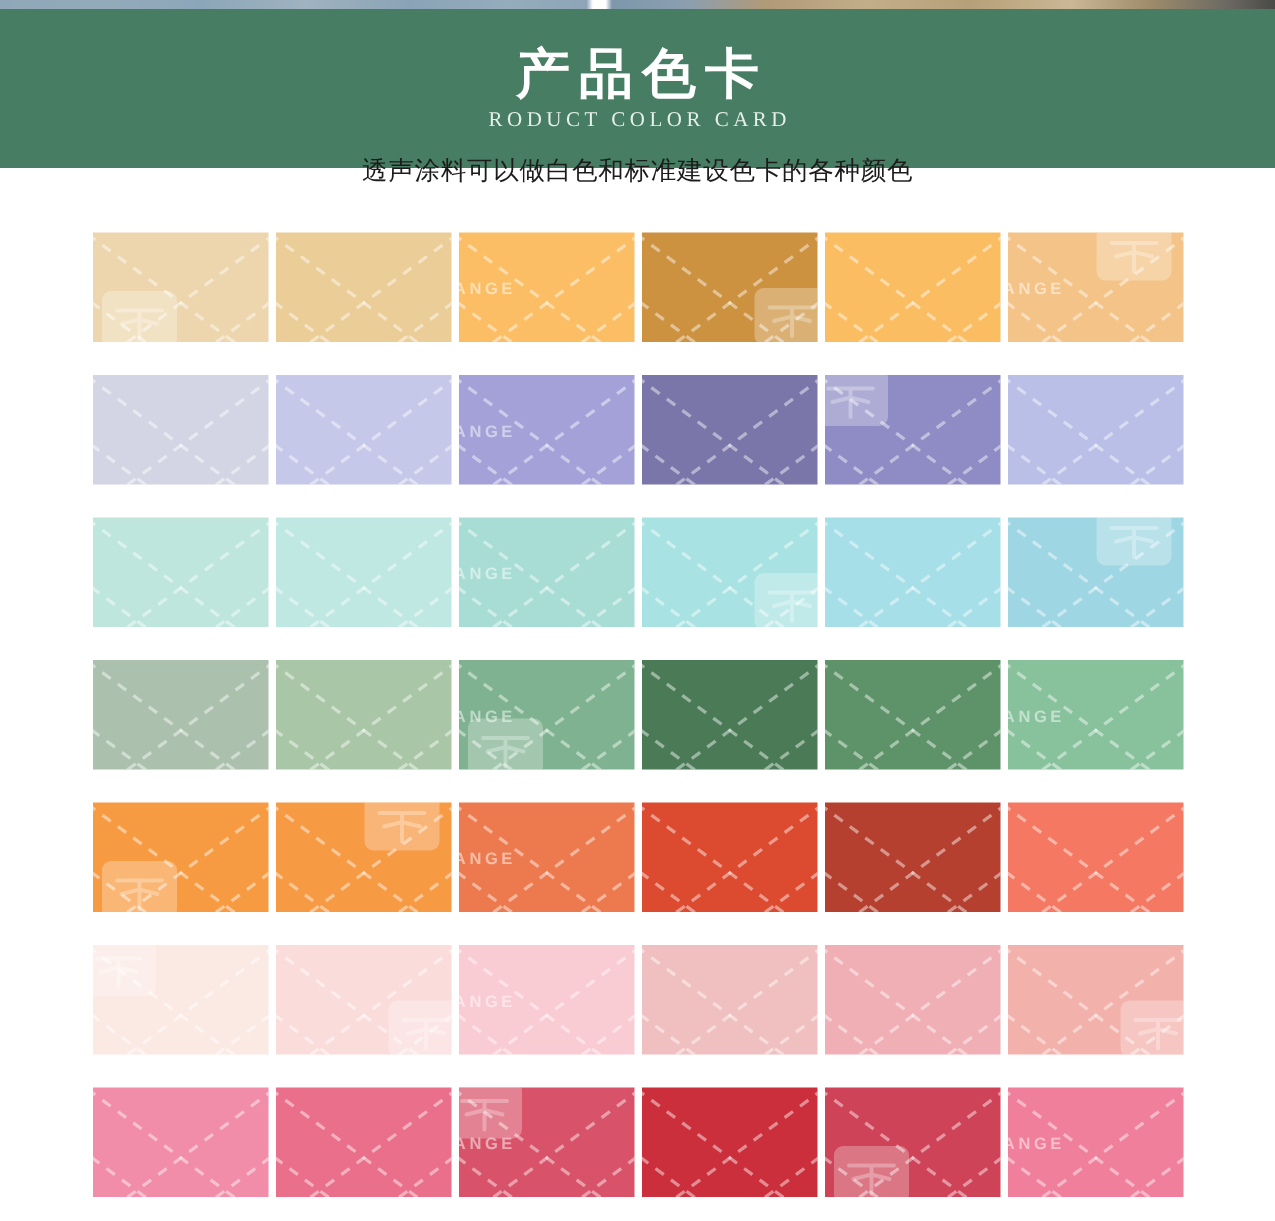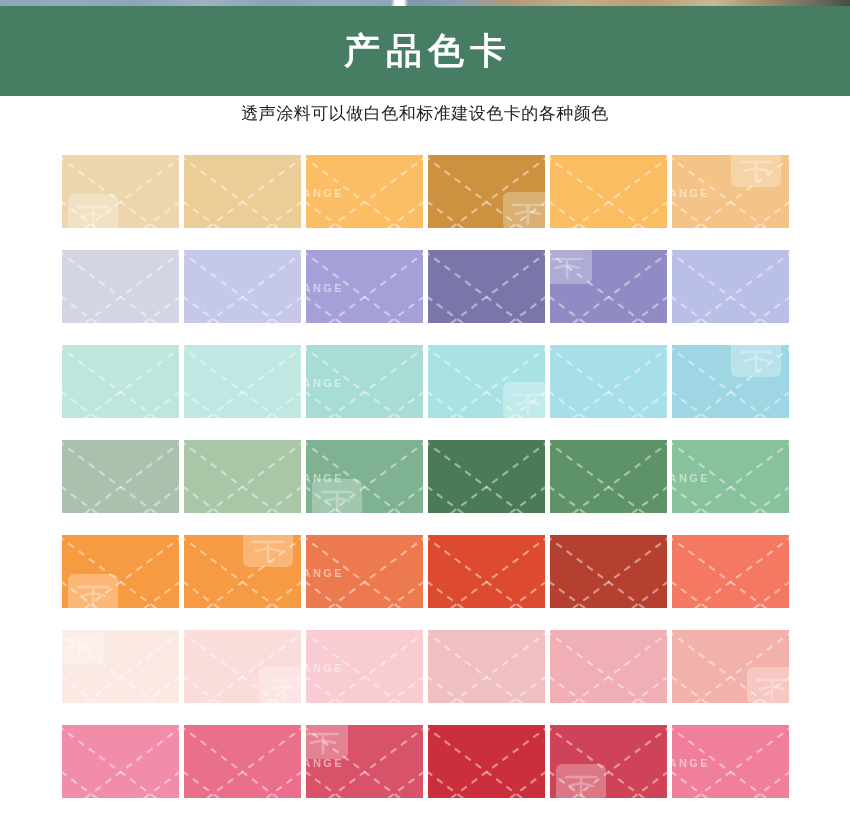--- a/index.html
+++ b/index.html
@@ -31,21 +31,21 @@
         #b09a78 60%, #c3ae8a 68%, #b6a079 76%, #cbb795 84%,
         #9f8d6c 90%, #6d6b63 96%, #4a4a46 100%);
     z-index: 5;
   }
 
   
   #header-banner {
     position: absolute;
     top: 6px; left: 0;
     width: 850px;
-    height: 90px;
+    height: 106px;
     background: #477e63;
     display: flex;
     flex-direction: column;
     align-items: center;
     justify-content: center;
   }
 
   #header-title {
     color: #ffffff;
     font-family: "DejaVu Sans", sans-serif;
@@ -142,20 +142,21 @@
     white-space: nowrap;
   }
 </style>
 </head>
 <body>
 
 <div id="photo-sliver"></div>
 
 <div id="header-banner">
   <div id="header-title">产品色卡</div>
+  <div id="header-subtitle-en">RODUCT COLOR CARD</div>
 </div>
 
 <div id="caption">透声涂料可以做白色和标准建设色卡的各种颜色</div>
 
 <div id="swatch-grid">
     <div class="swatch-row">
       <div class="swatch" title="#edd6ad" style="background: rgb(237, 214, 173);">
         <svg class="wm-x" viewBox="0 0 190 140" preserveAspectRatio="none">
           <line x1="0" y1="0" x2="190" y2="140"></line>
           <line x1="190" y1="0" x2="0" y2="140"></line>

